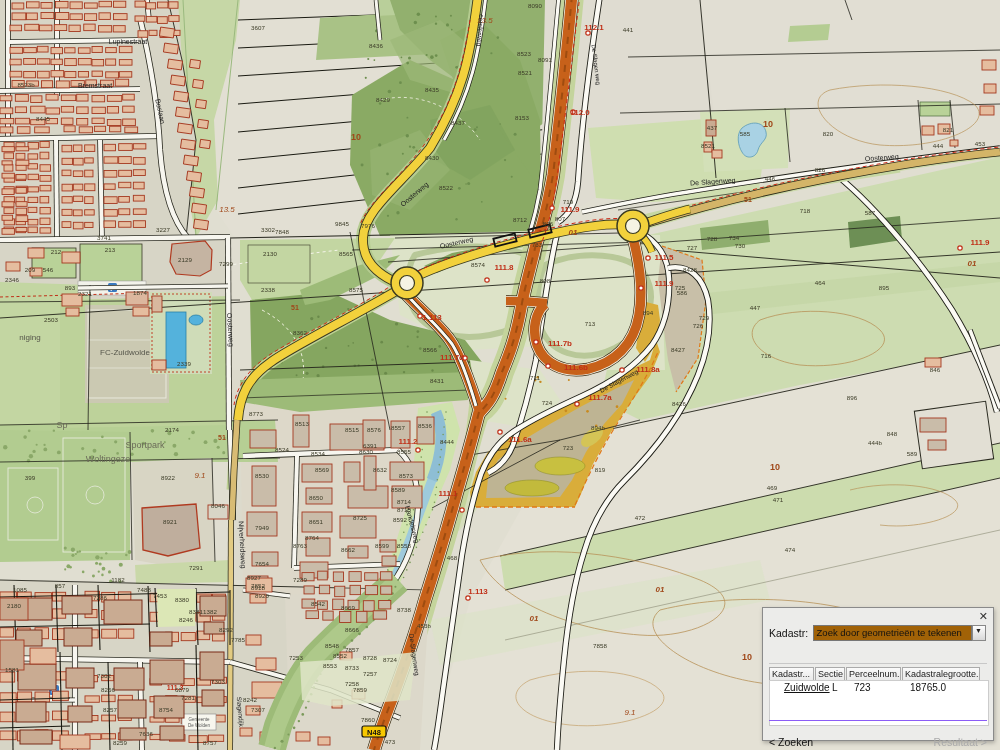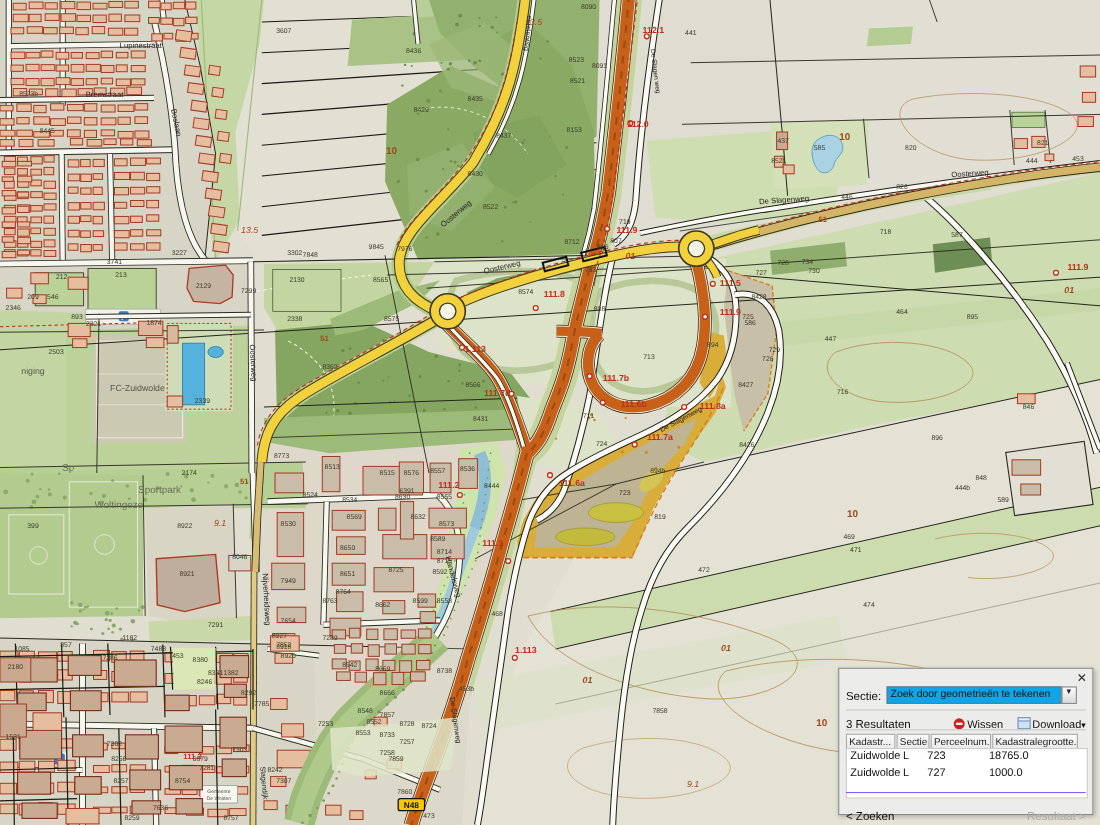--- a/index.html
+++ b/index.html
@@ -1,36 +1,36 @@
 <!DOCTYPE html>
 <html><head><meta charset="utf-8"><style>
 html,body{margin:0;padding:0;}
 body{width:1000px;height:750px;overflow:hidden;position:relative;font-family:"Liberation Sans",sans-serif;}
 #map{position:absolute;left:0;top:0;}
 #panel{position:absolute;left:762px;top:607px;width:230px;height:132px;background:#ececea;border:1px solid #8a8a8a;box-shadow:1px 2px 4px rgba(0,0,0,0.25);font-family:"Liberation Sans",sans-serif;}
 .pclose{position:absolute;right:5px;top:2px;font-size:11px;color:#333;}
 .prow1{position:absolute;left:6px;top:15px;height:18px;width:218px;}
 .plab{font-size:10.5px;color:#111;}
-.psel{display:inline-block;background:#0ea5e9;border:1px solid #777;font-size:9.5px;color:#111;width:152px;height:13px;padding:1px 2px 0 3px;vertical-align:middle;white-space:nowrap;overflow:hidden;}
+.psel{display:inline-block;background:#a16207;border:1px solid #777;font-size:9.5px;color:#111;width:152px;height:13px;padding:1px 2px 0 3px;vertical-align:middle;white-space:nowrap;overflow:hidden;}
 .pselbtn{display:inline-block;background:linear-gradient(#fdfdfd,#d8d8d8);border:1px solid #888;font-size:7px;color:#222;width:12px;height:13px;text-align:center;vertical-align:middle;padding-top:1px;}
 .prow2{position:absolute;left:6px;top:37px;width:218px;height:16px;border-top:1px solid #c8c8c8;padding-top:3px;}
 .pres{font-size:10.5px;color:#111;}
 .pright{position:absolute;right:0px;top:3px;}
 .wicon{display:inline-block;width:10px;height:10px;border-radius:50%;background:#cc2020;vertical-align:-1px;position:relative;}
 .wicon:after{content:"";position:absolute;left:2px;top:4px;width:6px;height:2px;background:#fff;}
 .wtxt{font-size:10px;color:#111;margin:0 8px 0 2px;}
 .dicon{display:inline-block;width:10px;height:9px;background:linear-gradient(#e8f0f8 2px,#9ab8d8 2px,#9ab8d8 3px,#cfe0f0 3px);border:1px solid #6a8ab8;vertical-align:-1px;}
 .dtxt{font-size:10px;color:#111;margin-left:2px;}
 .dcar{font-size:8px;color:#111;}
 .phead{position:absolute;left:6px;top:55px;width:218px;height:16px;border-top:1px solid #c8c8c8;padding-top:3px;}
 .phead span{display:inline-block;background:linear-gradient(#fafafa,#d8d8d8);border:1px solid #aaa;font-size:9px;color:#222;height:11px;overflow:hidden;white-space:nowrap;padding:1px 1px 12px 2px;margin-right:1px;}
 .h1{width:40px;}.h2{width:25px;text-align:center;}.h3{width:50px;}.h4{width:73px;margin-right:0;}
 .pdata{position:absolute;left:6px;top:72px;width:218px;height:44px;background:#fff;border:1px solid #ccc;overflow:hidden;}
 .drow{height:14.6px;font-size:10px;color:#111;white-space:nowrap;padding-top:0.5px;}
-.c1{display:inline-block;width:48px;padding-left:3px;}
+.c1{display:inline-block;width:48px;padding-left:14px;text-decoration:underline;}
 .c2{display:inline-block;width:22px;}
 .c3{display:inline-block;width:56px;}
 .c4{display:inline-block;text-align:right;}
 .pfoot{position:absolute;left:6px;top:112px;width:218px;font-size:10.5px;border-top:1px solid #8b5cf6;padding-top:15px;}
 .fz{color:#111;}
 .fr{float:right;color:#aaa;}
 </style></head>
 <body>
 <svg id="map" width="1000" height="750" viewBox="0 0 1000 750" xmlns="http://www.w3.org/2000/svg" style="font-family:'Liberation Sans',sans-serif;">
 <rect x="0" y="0" width="1000" height="750" fill="#e0ded1" stroke="none" stroke-width="1"></rect>
@@ -1271,31 +1271,23 @@
 <text x="935" y="372" font-size="6.2" fill="#3c3c28" text-anchor="middle">846</text>
 <text x="892" y="436" font-size="6.2" fill="#3c3c28" text-anchor="middle">848</text>
 <text x="912" y="456" font-size="6.2" fill="#3c3c28" text-anchor="middle">589</text>
 <text x="852" y="400" font-size="6.2" fill="#3c3c28" text-anchor="middle">896</text>
 <text x="600" y="648" font-size="6.2" fill="#3c3c28" text-anchor="middle">7858</text>
 </svg>
 
 <div id="panel">
   <div class="pclose">✕</div>
   <div class="prow1">
-    <span class="plab">Sectie:</span>
+    <span class="plab">Kadastr:</span>
     <span class="psel">Zoek door geometrieën te tekenen</span><span class="pselbtn">▼</span>
-  </div>
-  <div class="prow2">
-    <span class="pres">3 Resultaten</span>
-    <span class="pright">
-      <span class="wicon"></span><span class="wtxt">Wissen</span>
-      <span class="dicon"></span><span class="dtxt">Download</span><span class="dcar">▾</span>
-    </span>
   </div>
   <div class="phead">
     <span class="h1">Kadastr...</span><span class="h2">Sectie</span><span class="h3">Perceelnum...</span><span class="h4">Kadastralegrootte...</span>
   </div>
   <div class="pdata">
     <div class="drow"><span class="c1">Zuidwolde</span><span class="c2">L</span><span class="c3">723</span><span class="c4">18765.0</span></div>
-    <div class="drow"><span class="c1">Zuidwolde</span><span class="c2">L</span><span class="c3">727</span><span class="c4">1000.0</span></div>
   </div>
   <div class="pfoot"><span class="fz">&lt; Zoeken</span><span class="fr">Resultaat &gt;</span></div>
 </div>
 
 </body></html>

